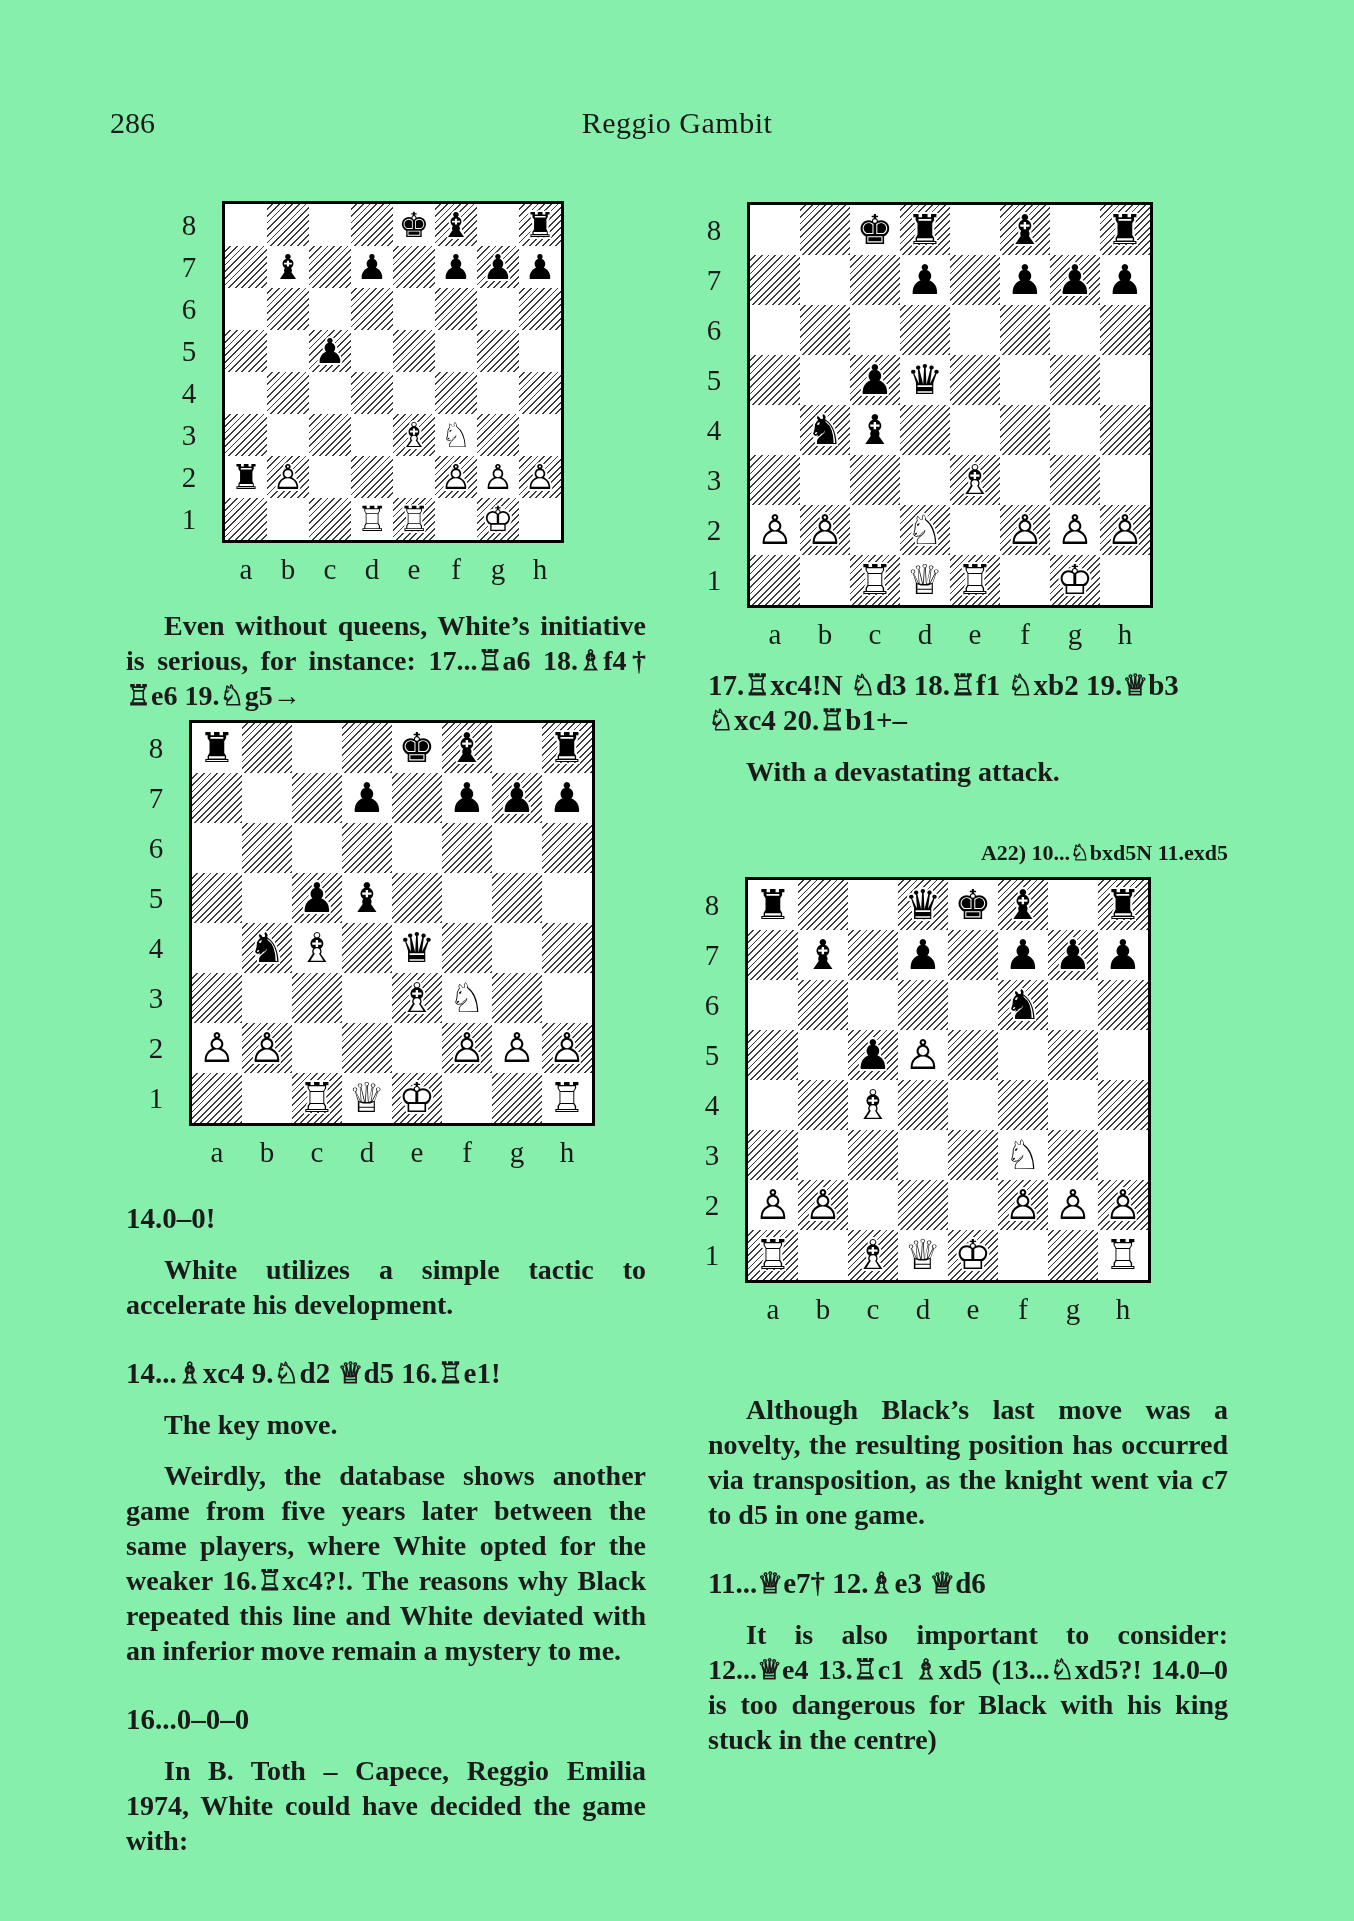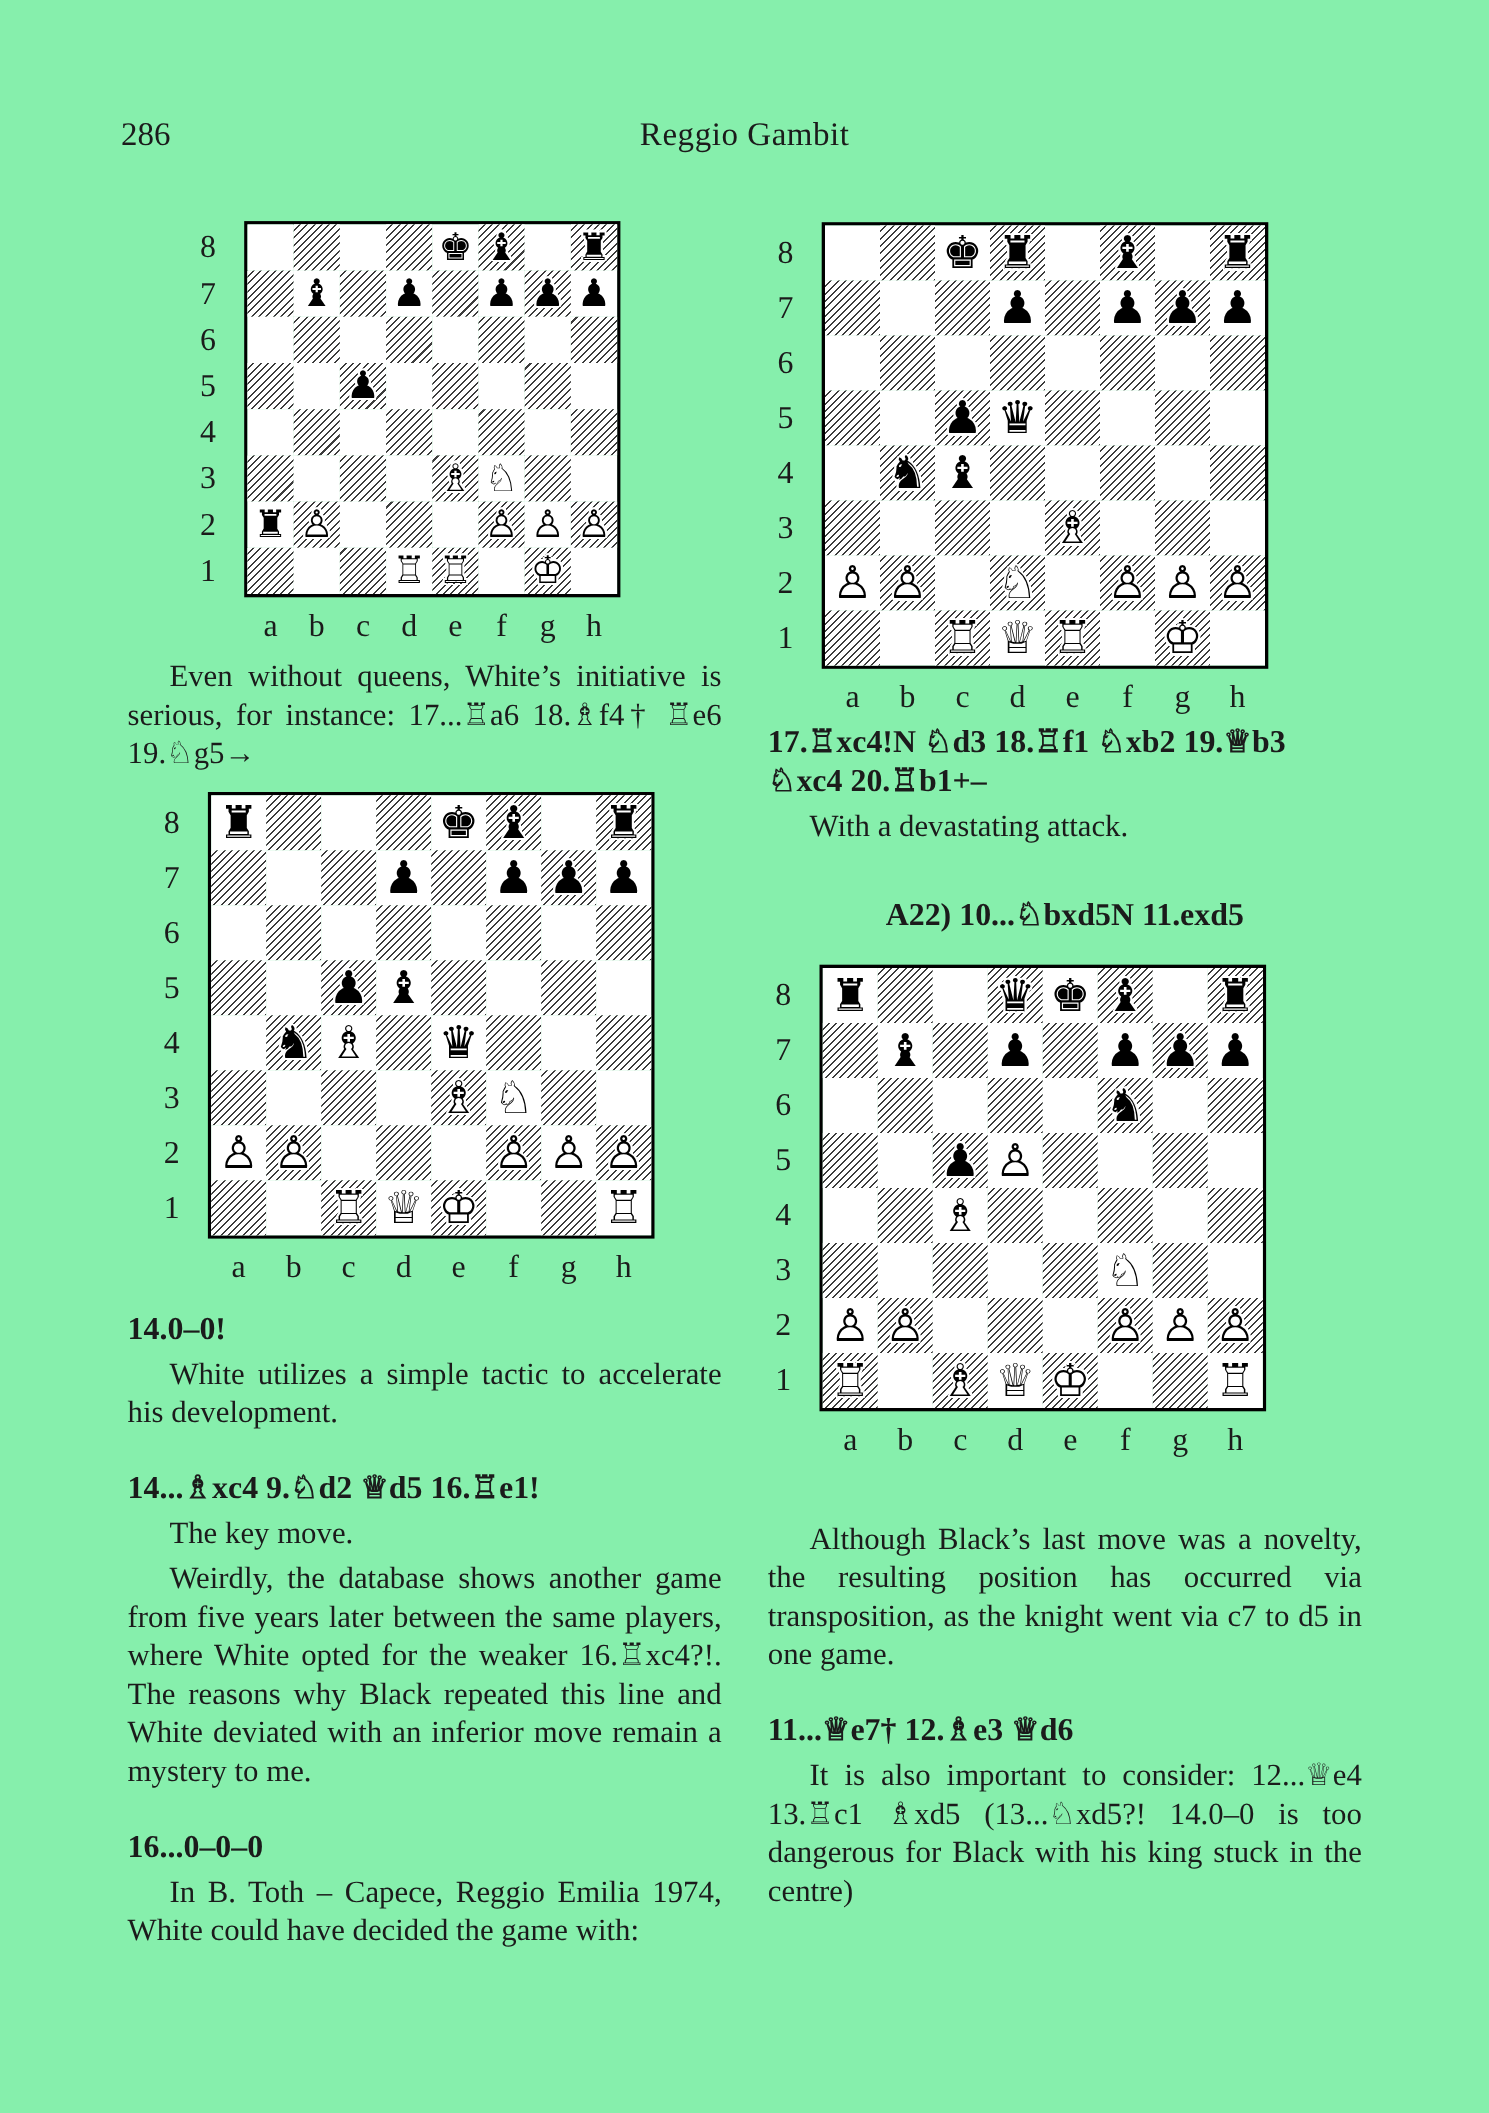--- a/index.html
+++ b/index.html
@@ -5,25 +5,25 @@
   html,body{margin:0;padding:0;background:#ffffff;}
   .page{position:relative;width:1354px;height:1921px;background:#86efac;
         font-family:"Liberation Serif","DejaVu Serif",serif;color:#1b1b1b;overflow:hidden;}
 
   
   #page-number{position:absolute;left:110px;top:106px;font-size:30px;}
   #page-title{position:absolute;left:0;top:106px;width:100%;text-align:center;font-size:30px;letter-spacing:.5px;}
 
   
   .tblock{position:absolute;font-size:28px;line-height:35px;text-align:justify;}
-  .tblock p{margin:6px;}
+  .tblock p{margin:16px;font-weight:bold;}
   .para{text-indent:38px;}
   .moves{font-weight:bold;text-align:left;text-indent:0;font-size:29px;}
   .gap{margin-top:34px !important;}
-  .heading{font-weight:bold;text-align:center;text-indent:0;font-size:29px;margin-top:46px !important;}
+  .heading{font-weight:bold;text-align:right;text-indent:0;font-size:22px;margin-top:46px !important;}
   #blockA{left:110px;top:592px;width:552px;}
   #blockB{left:692px;top:652px;width:552px;}
   #blockC{left:110px;top:1185px;width:552px;}
   #blockD{left:692px;top:1376px;width:552px;}
 
   
   .diagram{position:absolute;display:flex;align-items:flex-start;}
   #diagram1{left:174px;top:201px;--sq:42px;}
   #diagram2{left:699px;top:202px;--sq:50px;}
   #diagram3{left:141px;top:720px;--sq:50px;}

